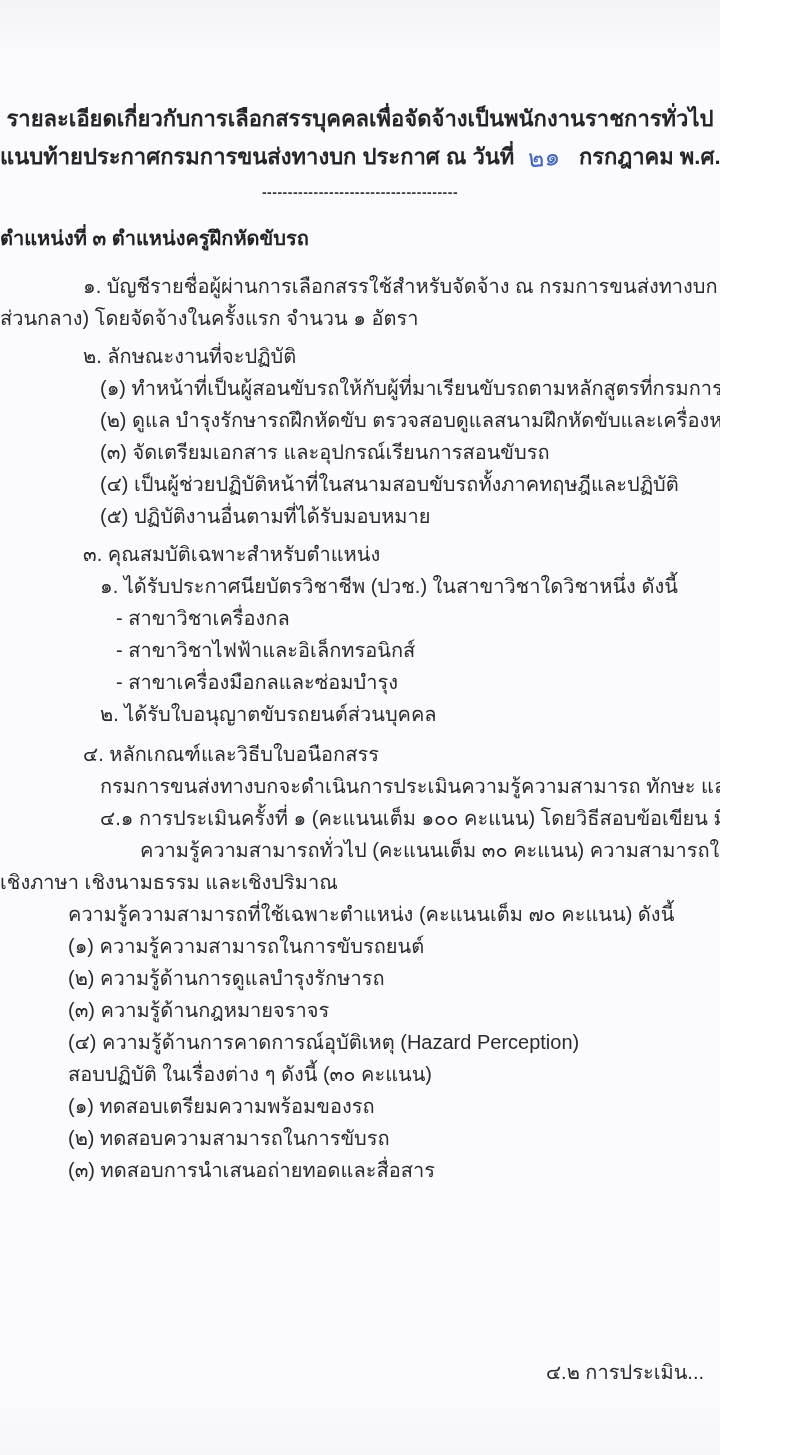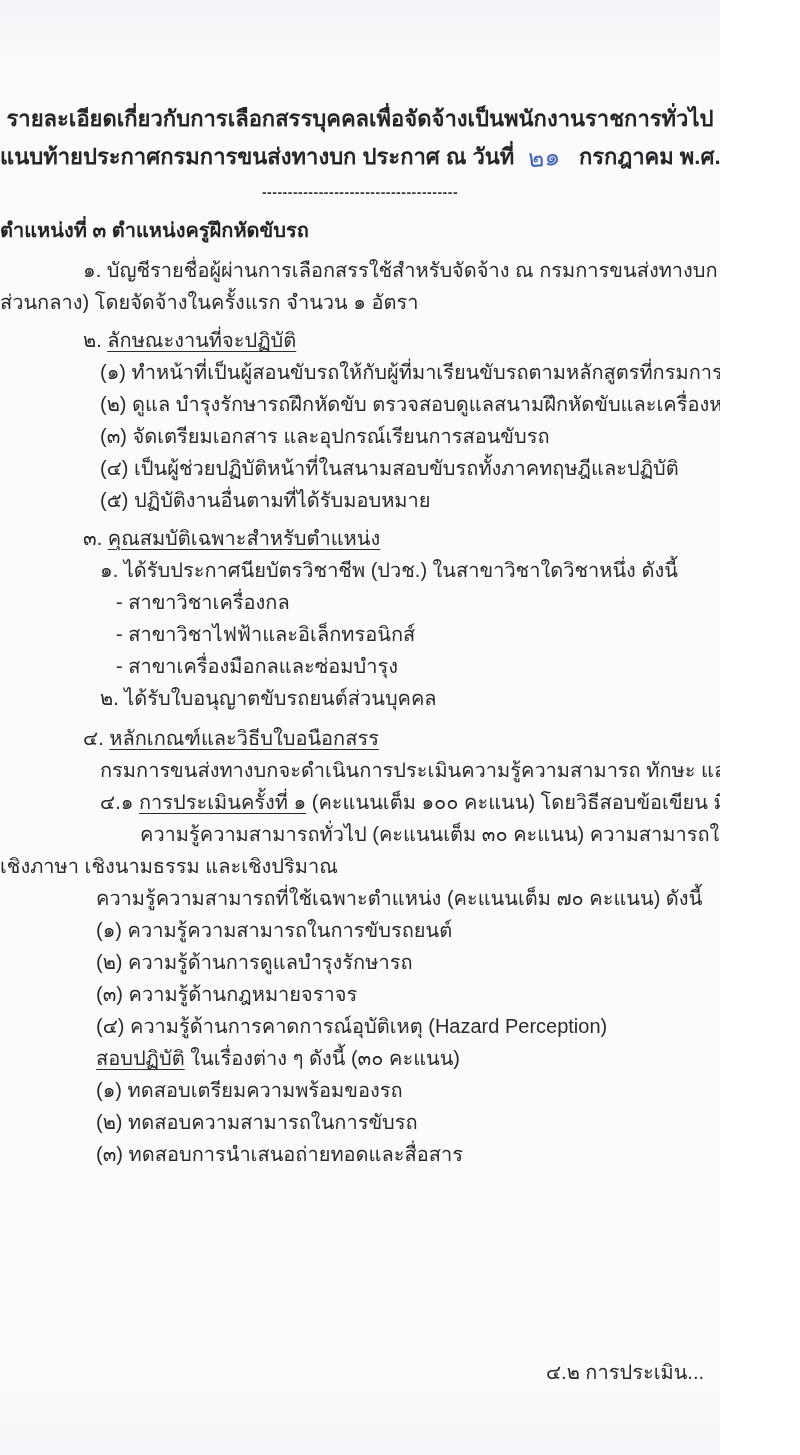--- a/index.html
+++ b/index.html
@@ -43,30 +43,30 @@
     margin-top: 2px;
     font-weight: 700;
   }
   .ln {
     font-size: 20px;
     line-height: 32px;
     white-space: nowrap;
     color: #2b2b2e;
   }
   .bold { font-weight: 700; color: #222226; }
-  .u { text-decoration: underline; text-underline-offset: 4px; text-decoration-thickness: 1.4px; }
+  .u { text-underline-offset: 4px; text-decoration-thickness: 1.4px; }
   .i0 { margin-left: 0; }
   .i1 { margin-left: 83px; }
   .i2 { margin-left: 100px; }
   .i3 { margin-left: 116px; }
   .i3b { margin-left: 140px; }
-  .i4 { margin-left: 96px; }
+  .i4 { margin-left: 68px; }
   .gap-sm { margin-top: 6px; }
   .gap-md { margin-top: 8px; }
-  .gap-lg { margin-top: 8px; }
+  .gap-lg { margin-top: 16px; }
   .footer-note {
     position: absolute;
     top: 1356px;
     right: 16px;
     font-size: 20px;
     line-height: 32px;
     color: #2b2b2e;
   }
 </style>
 </head>

